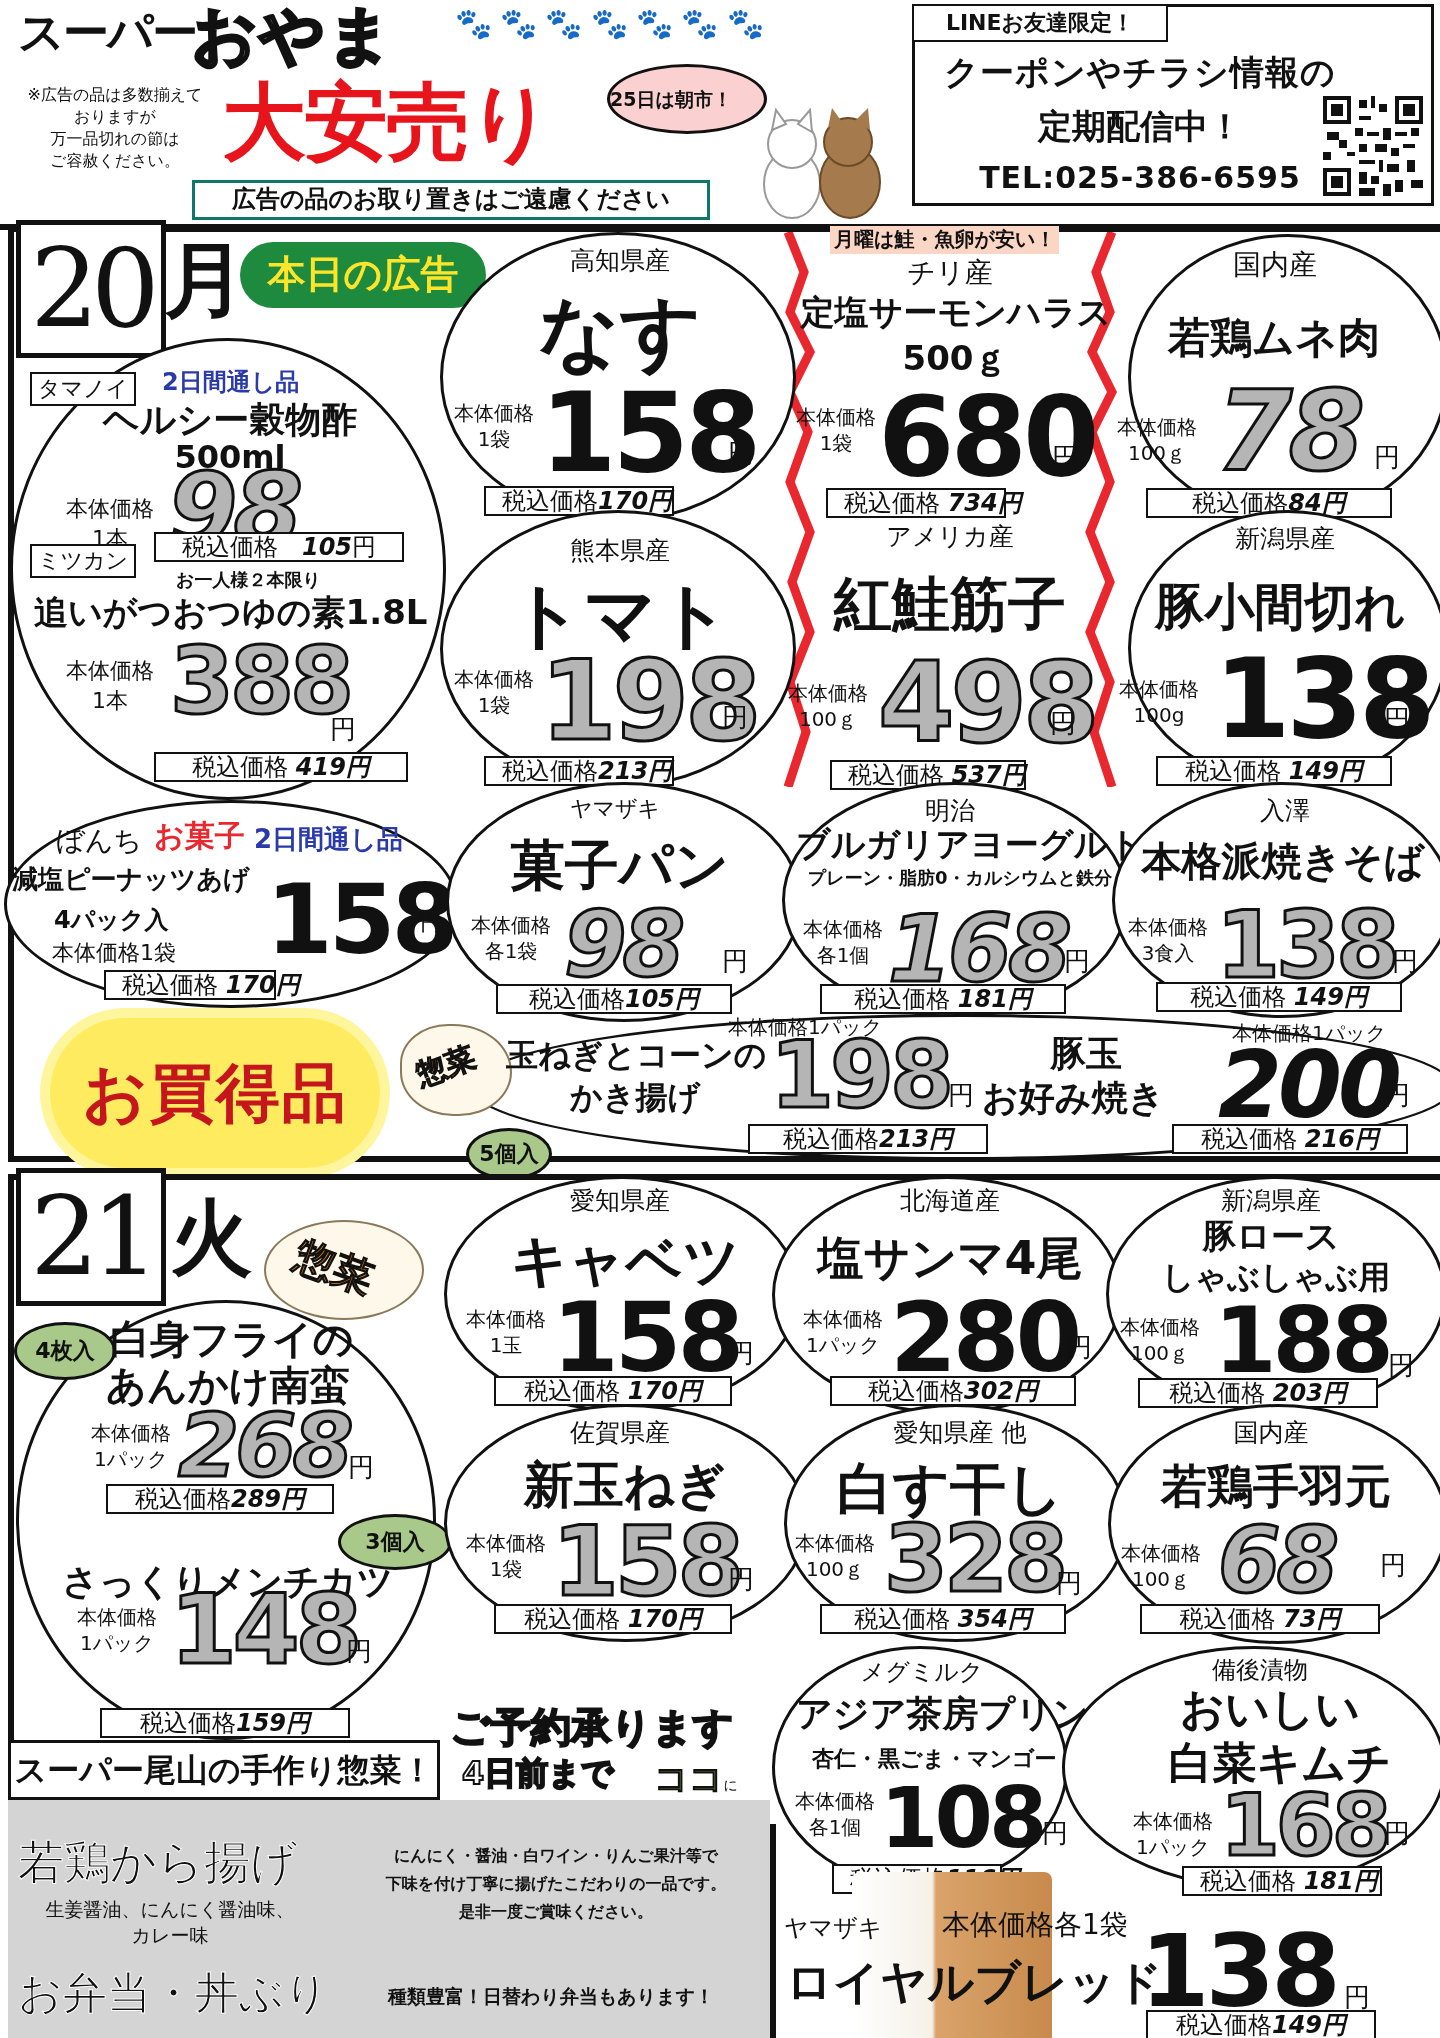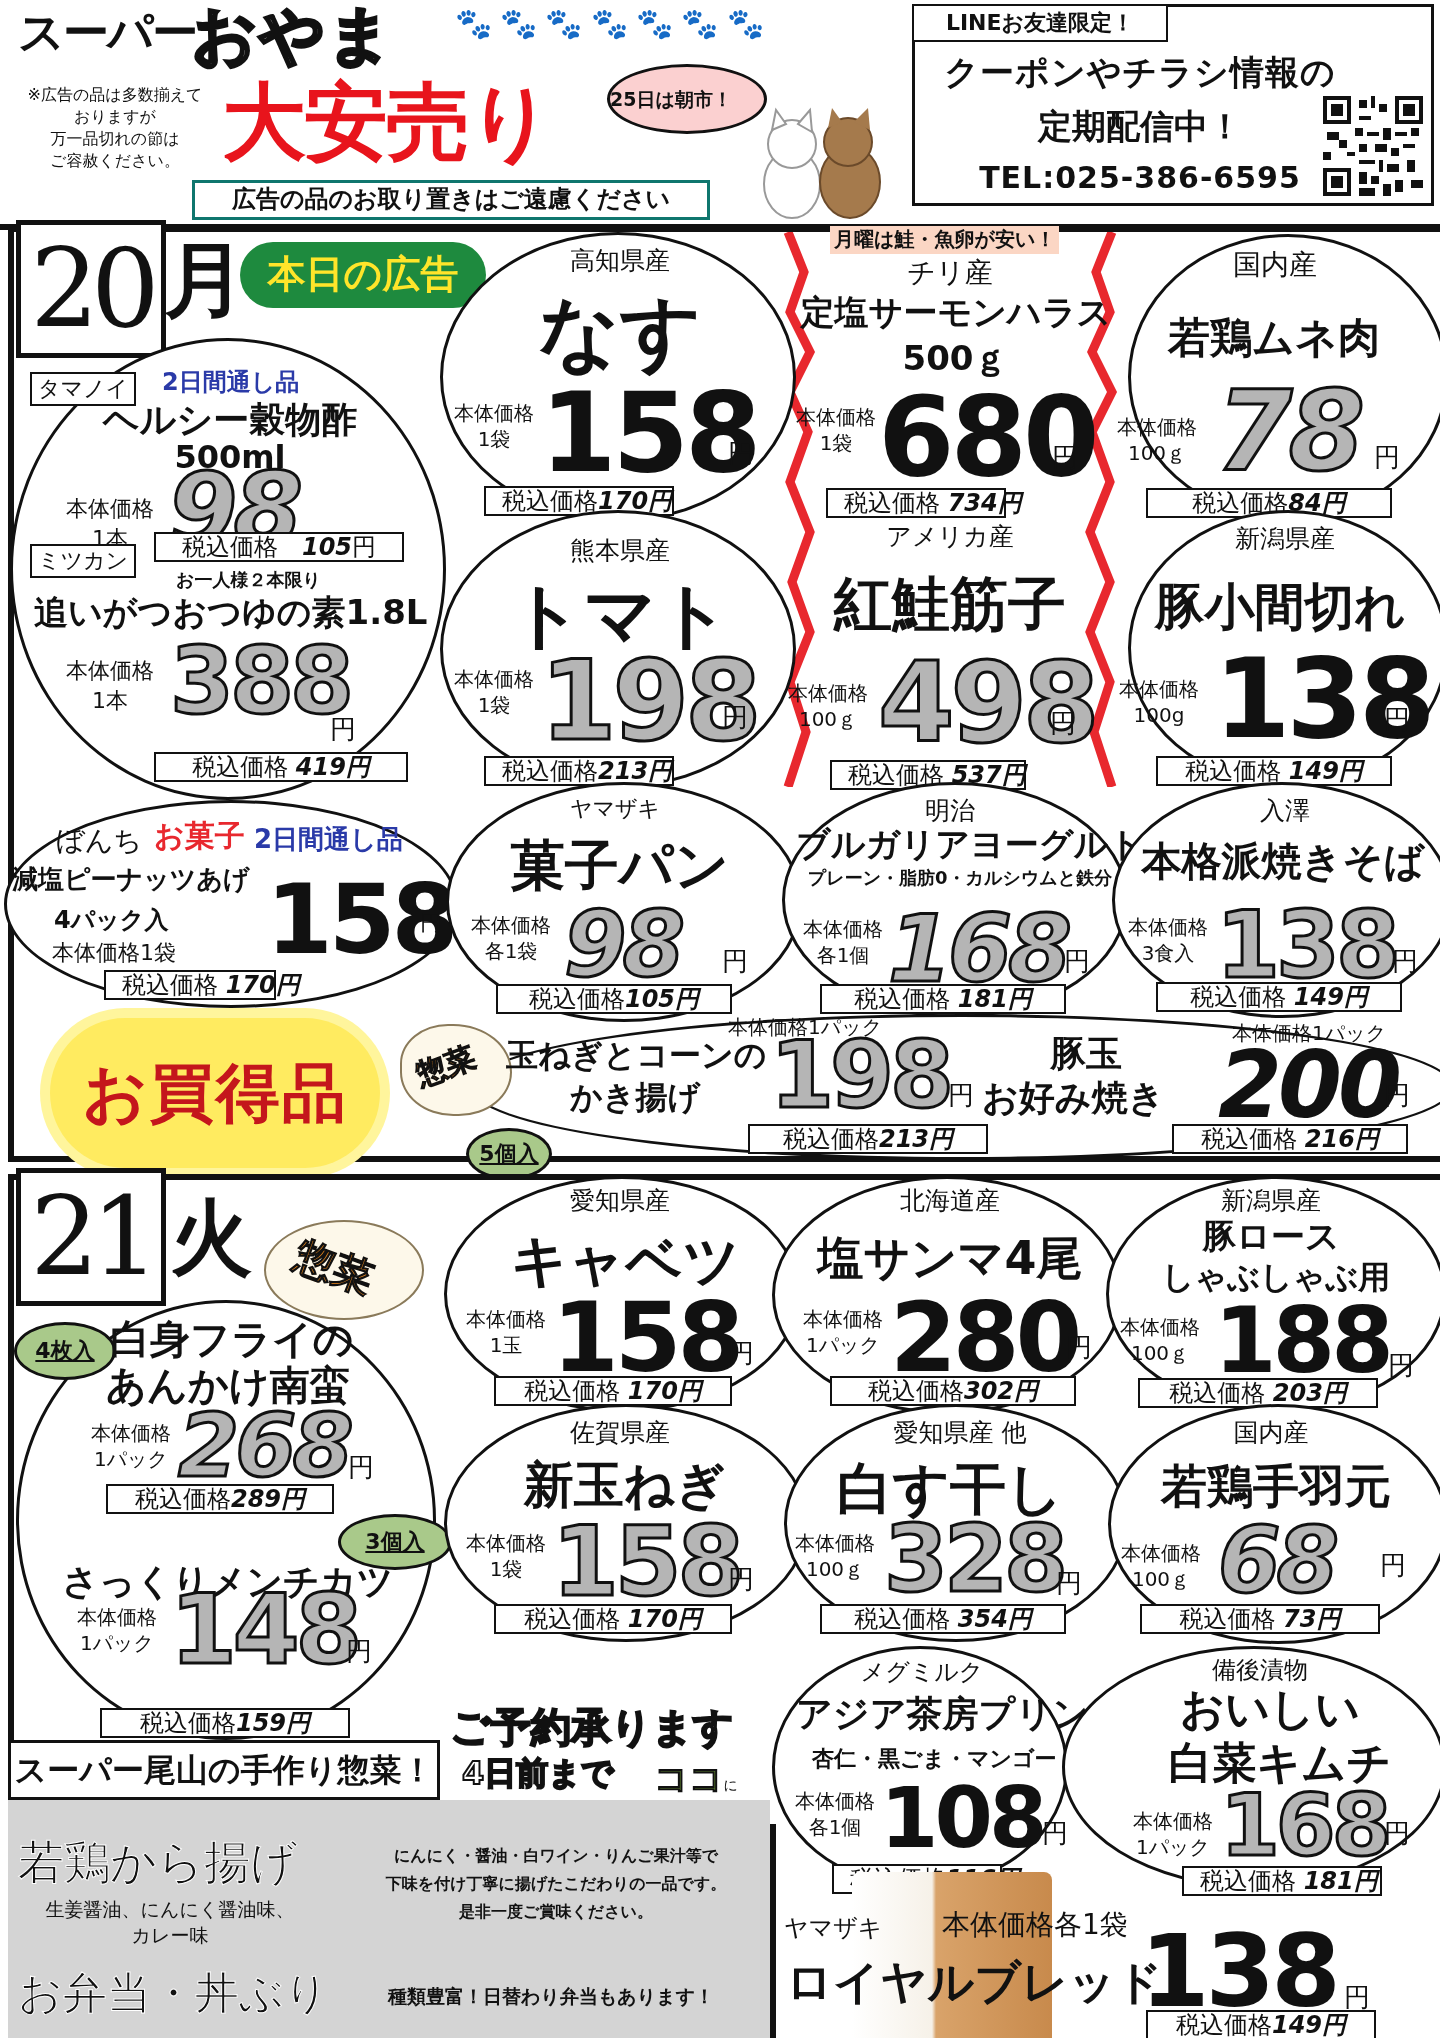--- a/index.html
+++ b/index.html
@@ -34,21 +34,21 @@
   .pname { font-weight: bold; text-align: center; white-space: nowrap; }
   .price-lbl { font-size: 20px; text-align: center; line-height: 26px; }
   .price-big { font-weight: bold; font-size: 110px; line-height: 1; letter-spacing: -4px; white-space: nowrap; }
   .price-gray { color: #b5b5b5; -webkit-text-stroke: 3px #111; }
   .yen { font-size: 26px; }
   .taxbox { border: 2px solid #111; background: #fff; font-size: 24px; text-align: center; line-height: 26px; white-space: nowrap; padding: 0 16px; }
   .taxbox b { font-weight: bold; font-style: italic; }
   .bluetag { color: #2a3aa8; font-weight: bold; }
   .redtag { color: #e8282e; font-weight: bold; }
   .brandbox { border: 2px solid #111; font-size: 22px; padding: 0 6px; background: #fff; }
-  .green-bubble { background: #a9c98a; border: 3px solid #111; border-radius: 50%; font-size: 22px; font-weight: bold; text-align: center; text-decoration: underline; }
+  .green-bubble { background: #a9c98a; border: 3px solid #111; border-radius: 50%; font-size: 22px; font-weight: bold; text-align: center; }
   .zigzag { left: 780px; top: 232px; width: 340px; height: 555px; }
   .cloud-label { color: #f08a1c; font-weight: bold; -webkit-text-stroke: 1px #111; }
   .otoku { left: 50px; top: 1018px; width: 330px; height: 150px; border-radius: 75px; background: #ffeb60; box-shadow: 0 0 0 10px #fff59c; color: #c4161c; font-size: 64px; font-weight: bold; text-align: center; line-height: 150px; letter-spacing: 2px; }
 
   .deli-header { left: 8px; top: 1740px; width: 432px; height: 60px; border: 3px solid #111; font-size: 32px; font-weight: bold; text-align: center; line-height: 54px; background: #fff; }
   .deli-panel { left: 8px; top: 1800px; width: 762px; height: 238px; background: #d4d4d4; }
   .reserve-head { left: 450px; top: 1700px; font-size: 40px; font-weight: bold; color: #fff; -webkit-text-stroke: 2px #111; }
   .reserve-sub { left: 462px; top: 1752px; font-size: 32px; font-weight: bold; color: #fff; -webkit-text-stroke: 2px #111; }
   .koko { left: 654px; top: 1756px; width: 120px; height: 70px; background: #fff; }
 </style>

